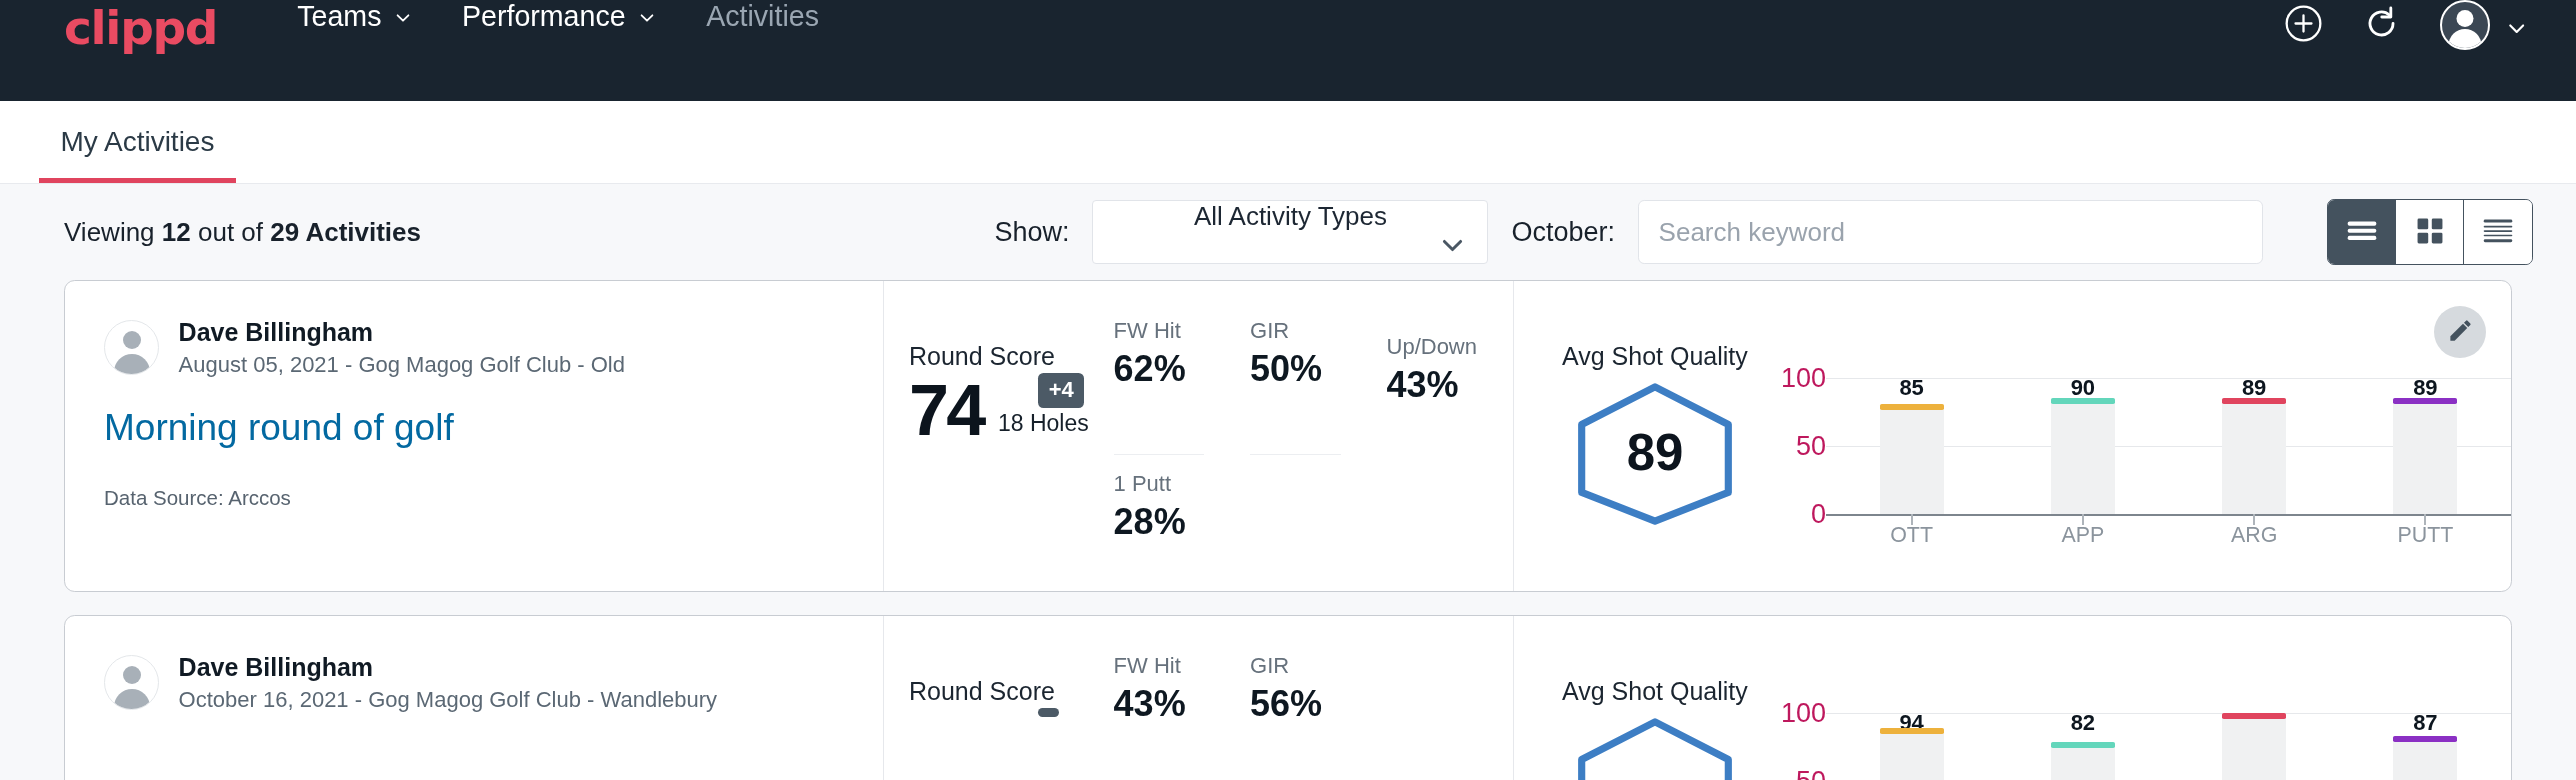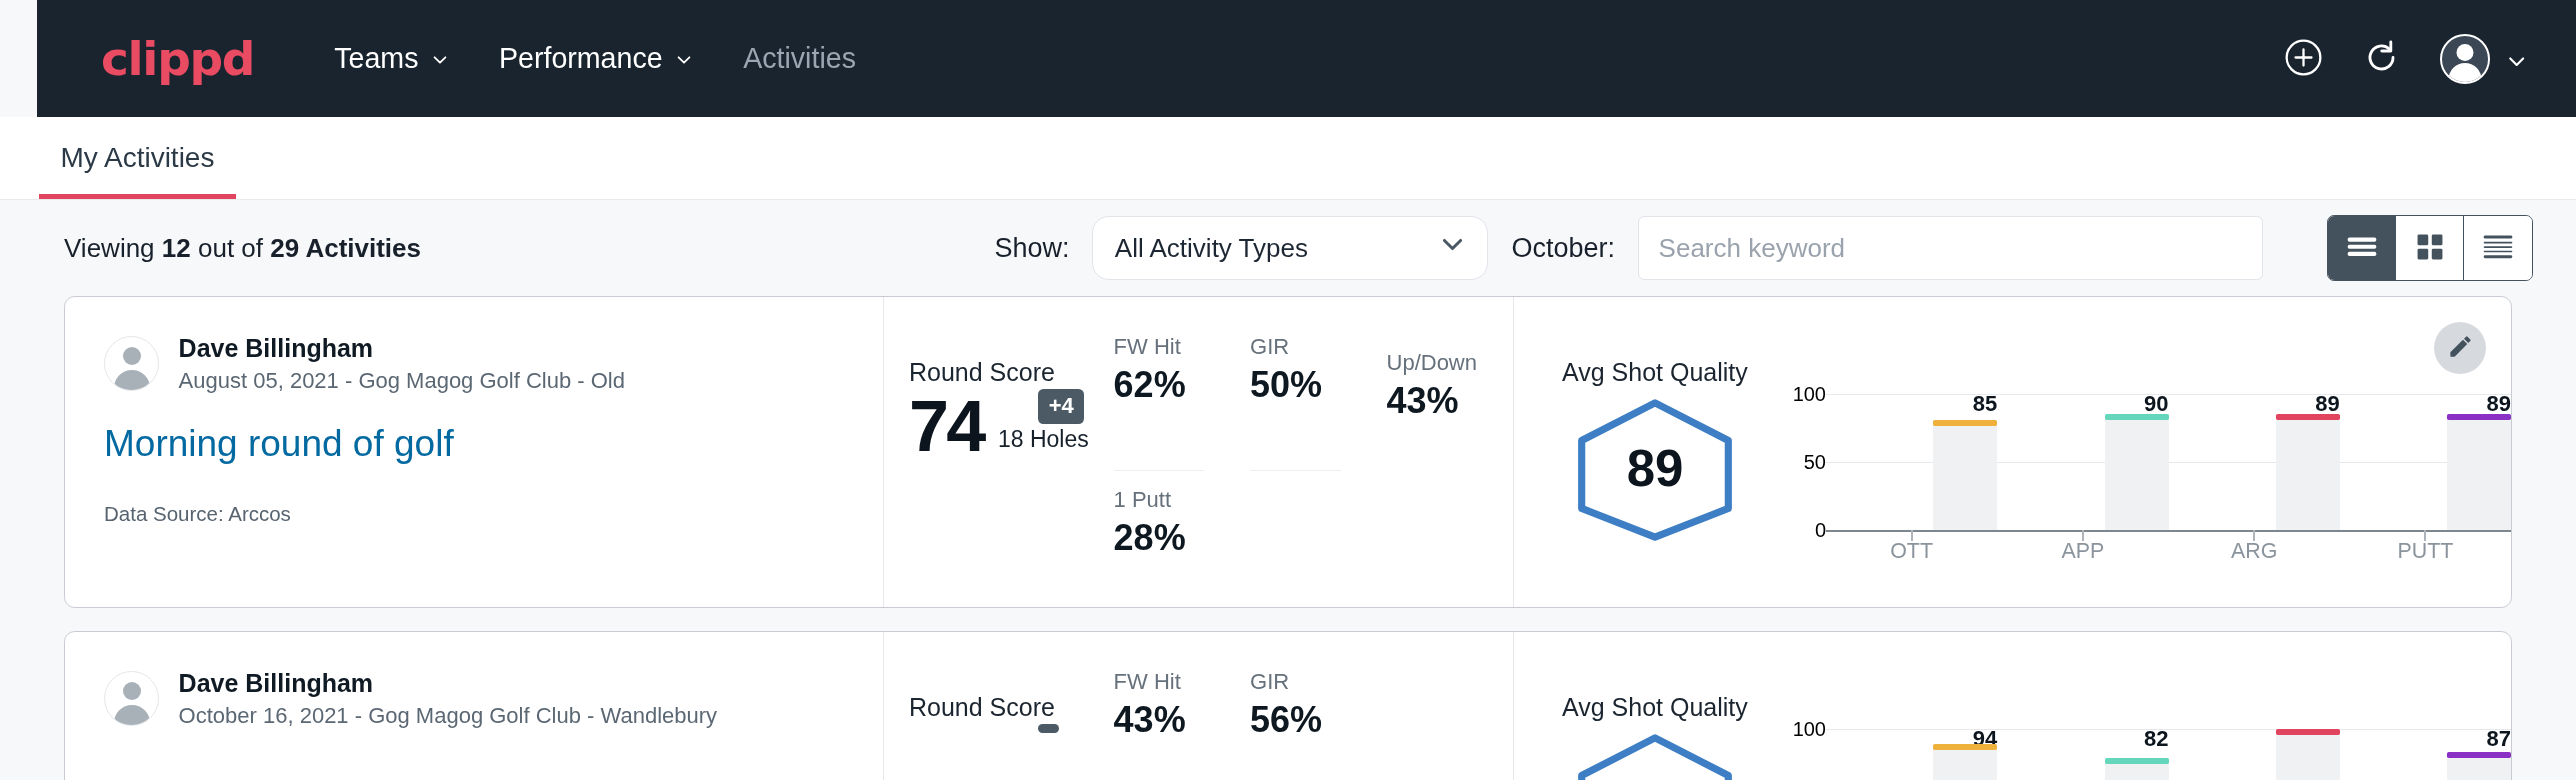--- a/index.html
+++ b/index.html
@@ -5,27 +5,26 @@
   * { box-sizing: border-box; margin: 0; padding: 0; }
   html, body {
     width: 2576px; height: 780px;
     font-family: "Liberation Sans", sans-serif;
     background: #f7f8fa;
     overflow: hidden;
   }
 
   
   .topnav {
-    height: 117px;
+    height: 101px;
     background: #19242f;
     display: flex;
-    align-items: center;
+    align-items: flex-start;
     padding: 0 52px 0 64px;
     position: relative;
-    margin-left: 37px;
   }
   .brand {
     font-size: 47px;
     font-weight: 700;
     color: #e94b62;
     letter-spacing: -1.3px;
     margin-right: 80px;
     font-family: "DejaVu Sans", sans-serif;
   }
   .navitems { display: flex; align-items: center; gap: 50px; }
@@ -85,23 +84,23 @@
   }
   .viewing { font-size: 26px; color: #18212b; }
   .viewing b { font-weight: 700; }
   .filter-center {
     margin-left: auto; margin-right: 0;
     display: flex; align-items: center; gap: 23px;
   }
   .label { font-size: 27px; color: #18212b; }
   .select {
     width: 396px; height: 64px; background: #ffffff;
-    border: 0.9px solid #e1e4e9; border-radius: 17px;
+    border: 0.9px solid #e1e4e9; border-radius: 4px;
     display: flex; align-items: center; padding: 0 21.4px;
-    font-size: 26px; color: #1d2733; cursor: pointer;
+    font-size: 26px; color: #1d2733; cursor: pointer; flex-direction: column;
   }
   .select .sel-chev { margin-left: auto; }
   .searchbox {
     width: 625px; height: 64px; background: #ffffff;
     border: 0.9px solid #e1e4e9; border-radius: 6.2px;
     display: flex; align-items: center; padding: 0 19.6px;
   }
   .searchbox input {
     border: none; outline: none; width: 100%;
     font-size: 26px; color: #1d2733;
@@ -187,28 +186,28 @@
   .hexwrap { width: 186px; flex: none; position: relative; }
   .hexnum {
     position: absolute; width: 100%; text-align: center;
     top: 45px; font-size: 51px; font-weight: 700; color: #0c141d;
   }
 
   
   .chart { flex: 1; display: flex; padding-left: 23px; }
   .yaxis {
     width: 55px; height: 136px; position: relative; flex: none;
-    font-size: 20px; color: #000000;
+    font-size: 27px; color: #be185d;
   }
   .yaxis span { position: absolute; right: 0; transform: translateY(-50%); }
   .plot { flex: 1; position: relative; height: 170px; }
   .grid-line { position: absolute; left: 0; right: 0; height: 0.9px; background: #e6e8eb; }
   .axis-line { position: absolute; left: 0; right: 0; height: 1.8px; background: #7d858d; }
   .bars { position: absolute; left: 0; right: 0; bottom: 34px; top: 0; display: flex; }
-  .barslot { flex: 1; display: flex; flex-direction: column; align-items: flex-end; justify-content: flex-end; position: relative; }
+  .barslot { flex: 1; display: flex; flex-direction: column; align-items: center; justify-content: flex-end; position: relative; }
   .barval { position: absolute; top: -3.6px; font-size: 22px; font-weight: 700; color: #0d161f; }
   .bar { width: 64px; background: #f0f1f2; position: relative; }
   .bar .cap { position: absolute; top: -4.5px; left: 0; right: 0; height: 6.2px; border-radius: 1.8px; }
   .ticks { position: absolute; left: 0; right: 0; bottom: 23px; display: flex; }
   .tickslot { flex: 1; display: flex; justify-content: center; }
   .tick { width: 1.8px; height: 10.7px; background: #aeb4ba; }
   .xlabels { position: absolute; left: 0; right: 0; bottom: 0; display: flex; }
   .xlab { flex: 1; text-align: center; font-size: 21.4px; color: #8b949d; }
 
   .edit-btn {

